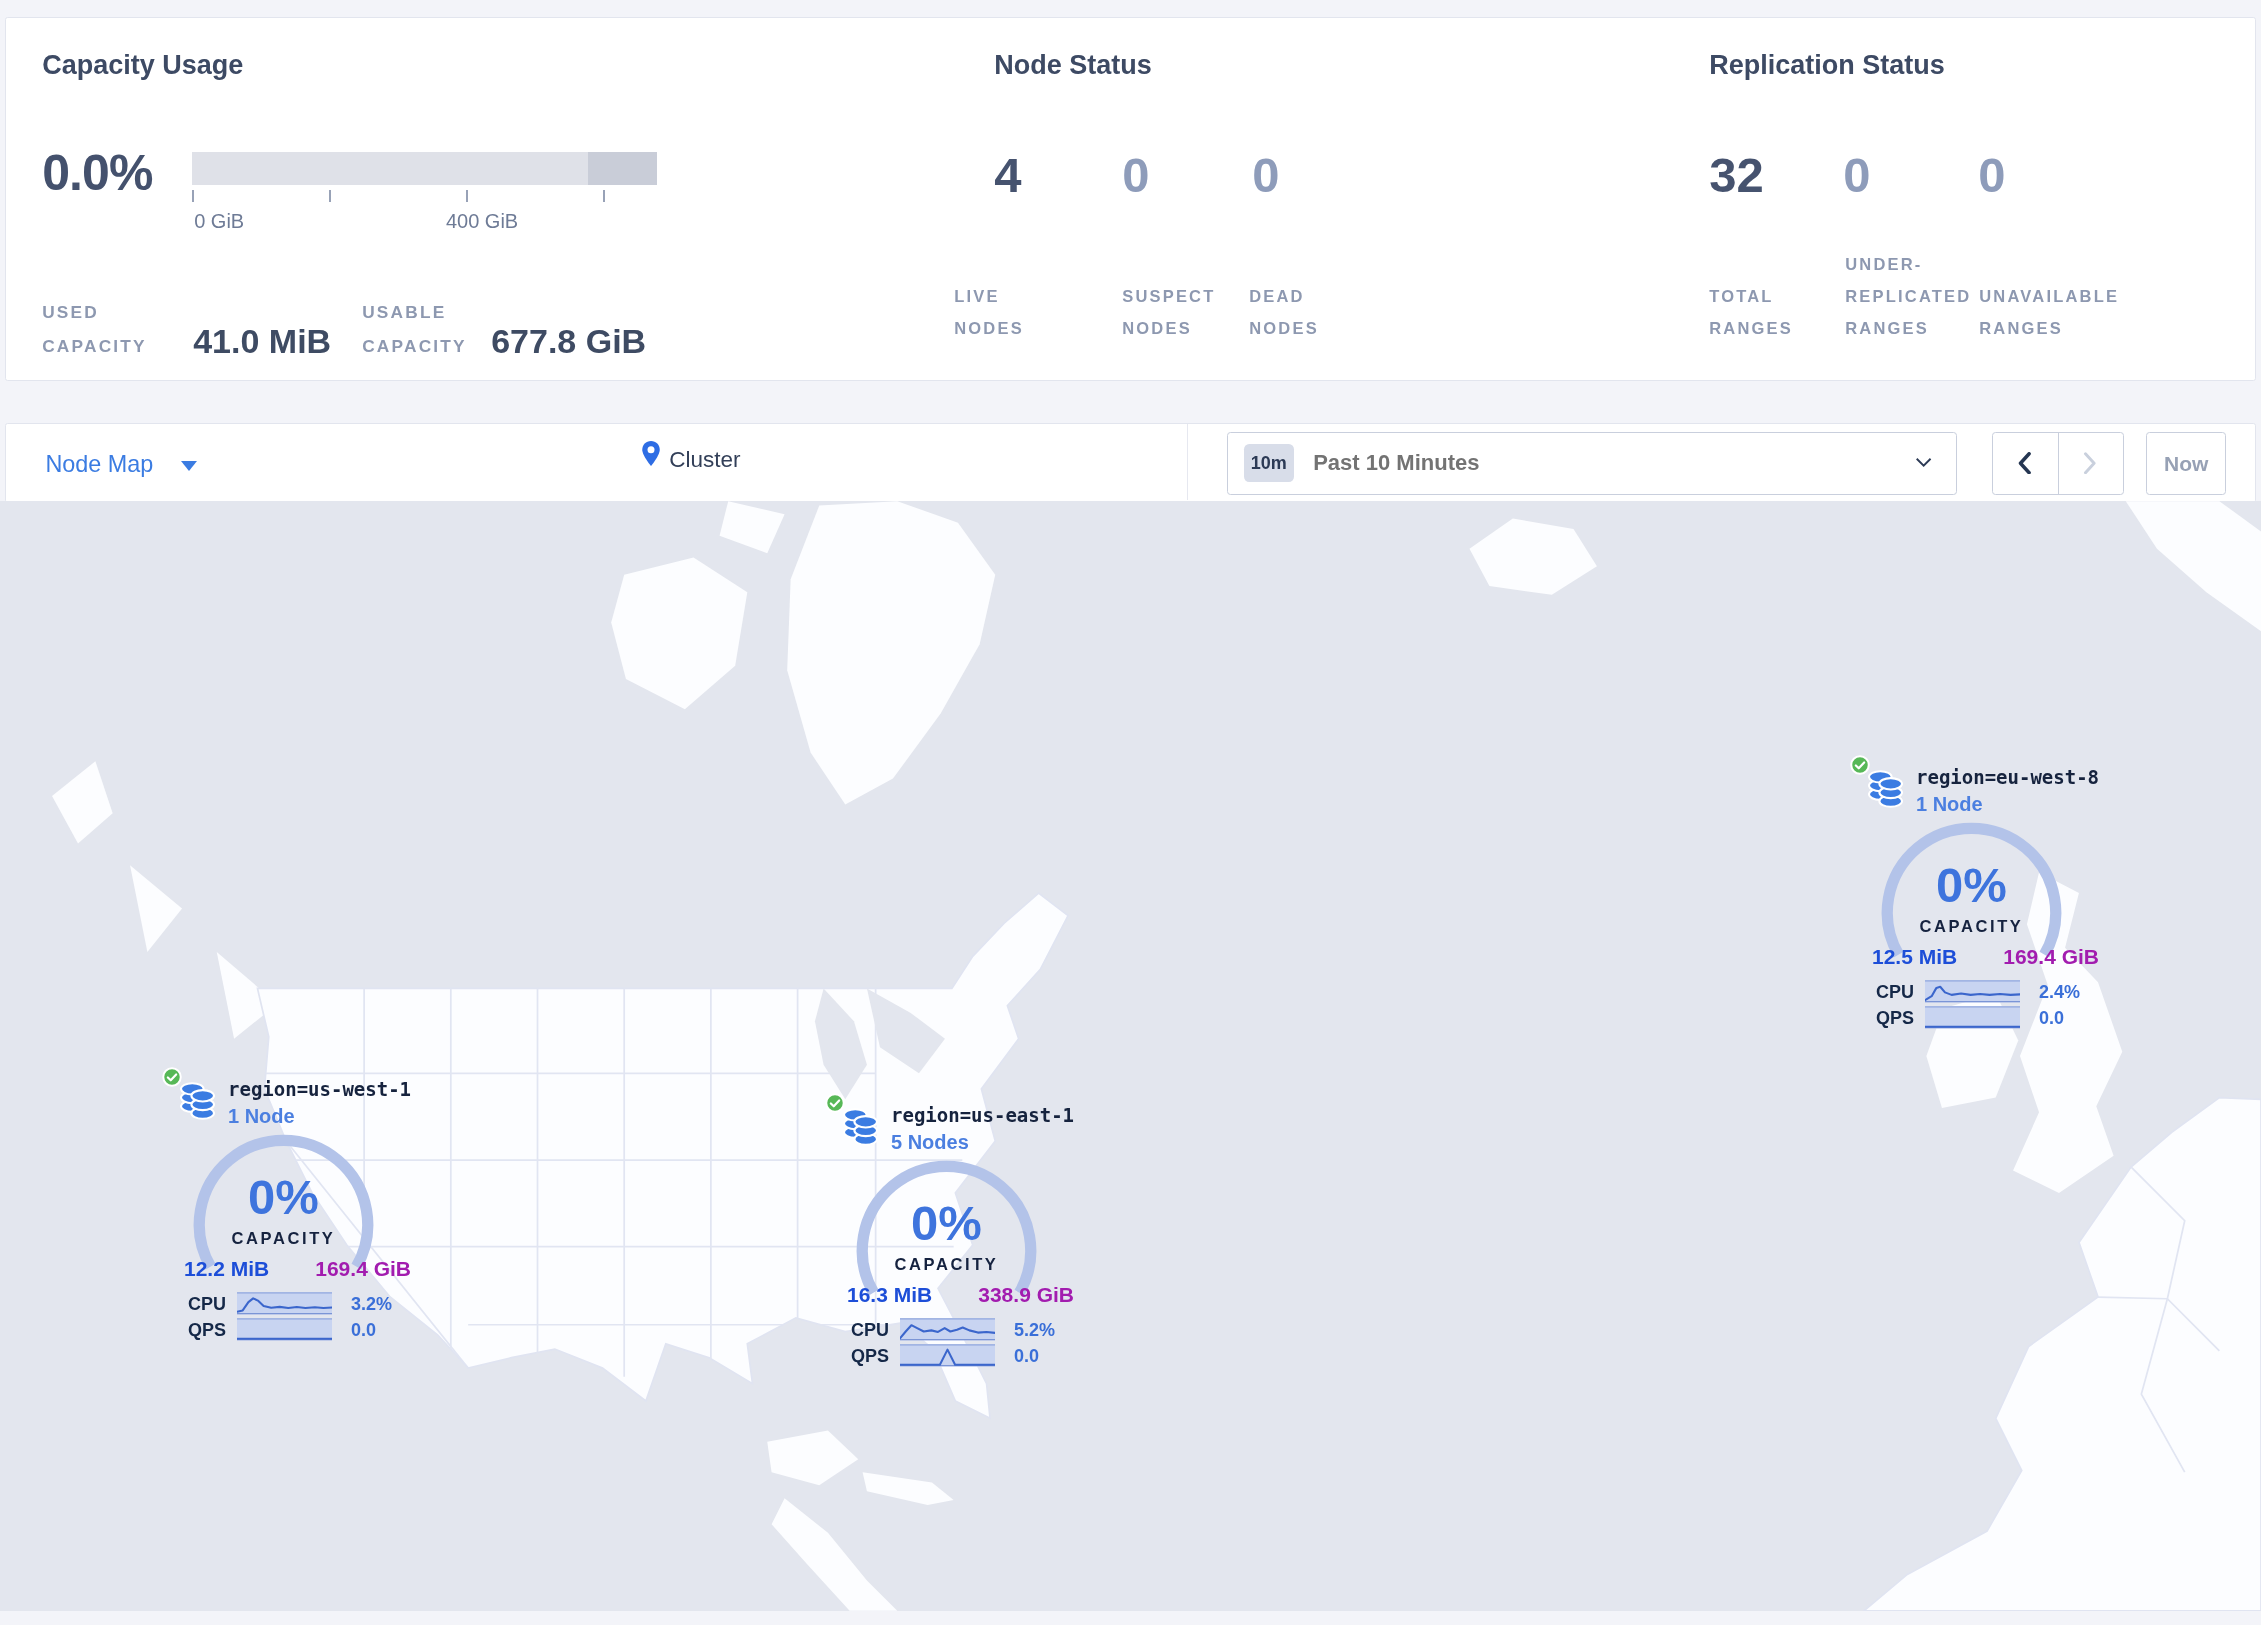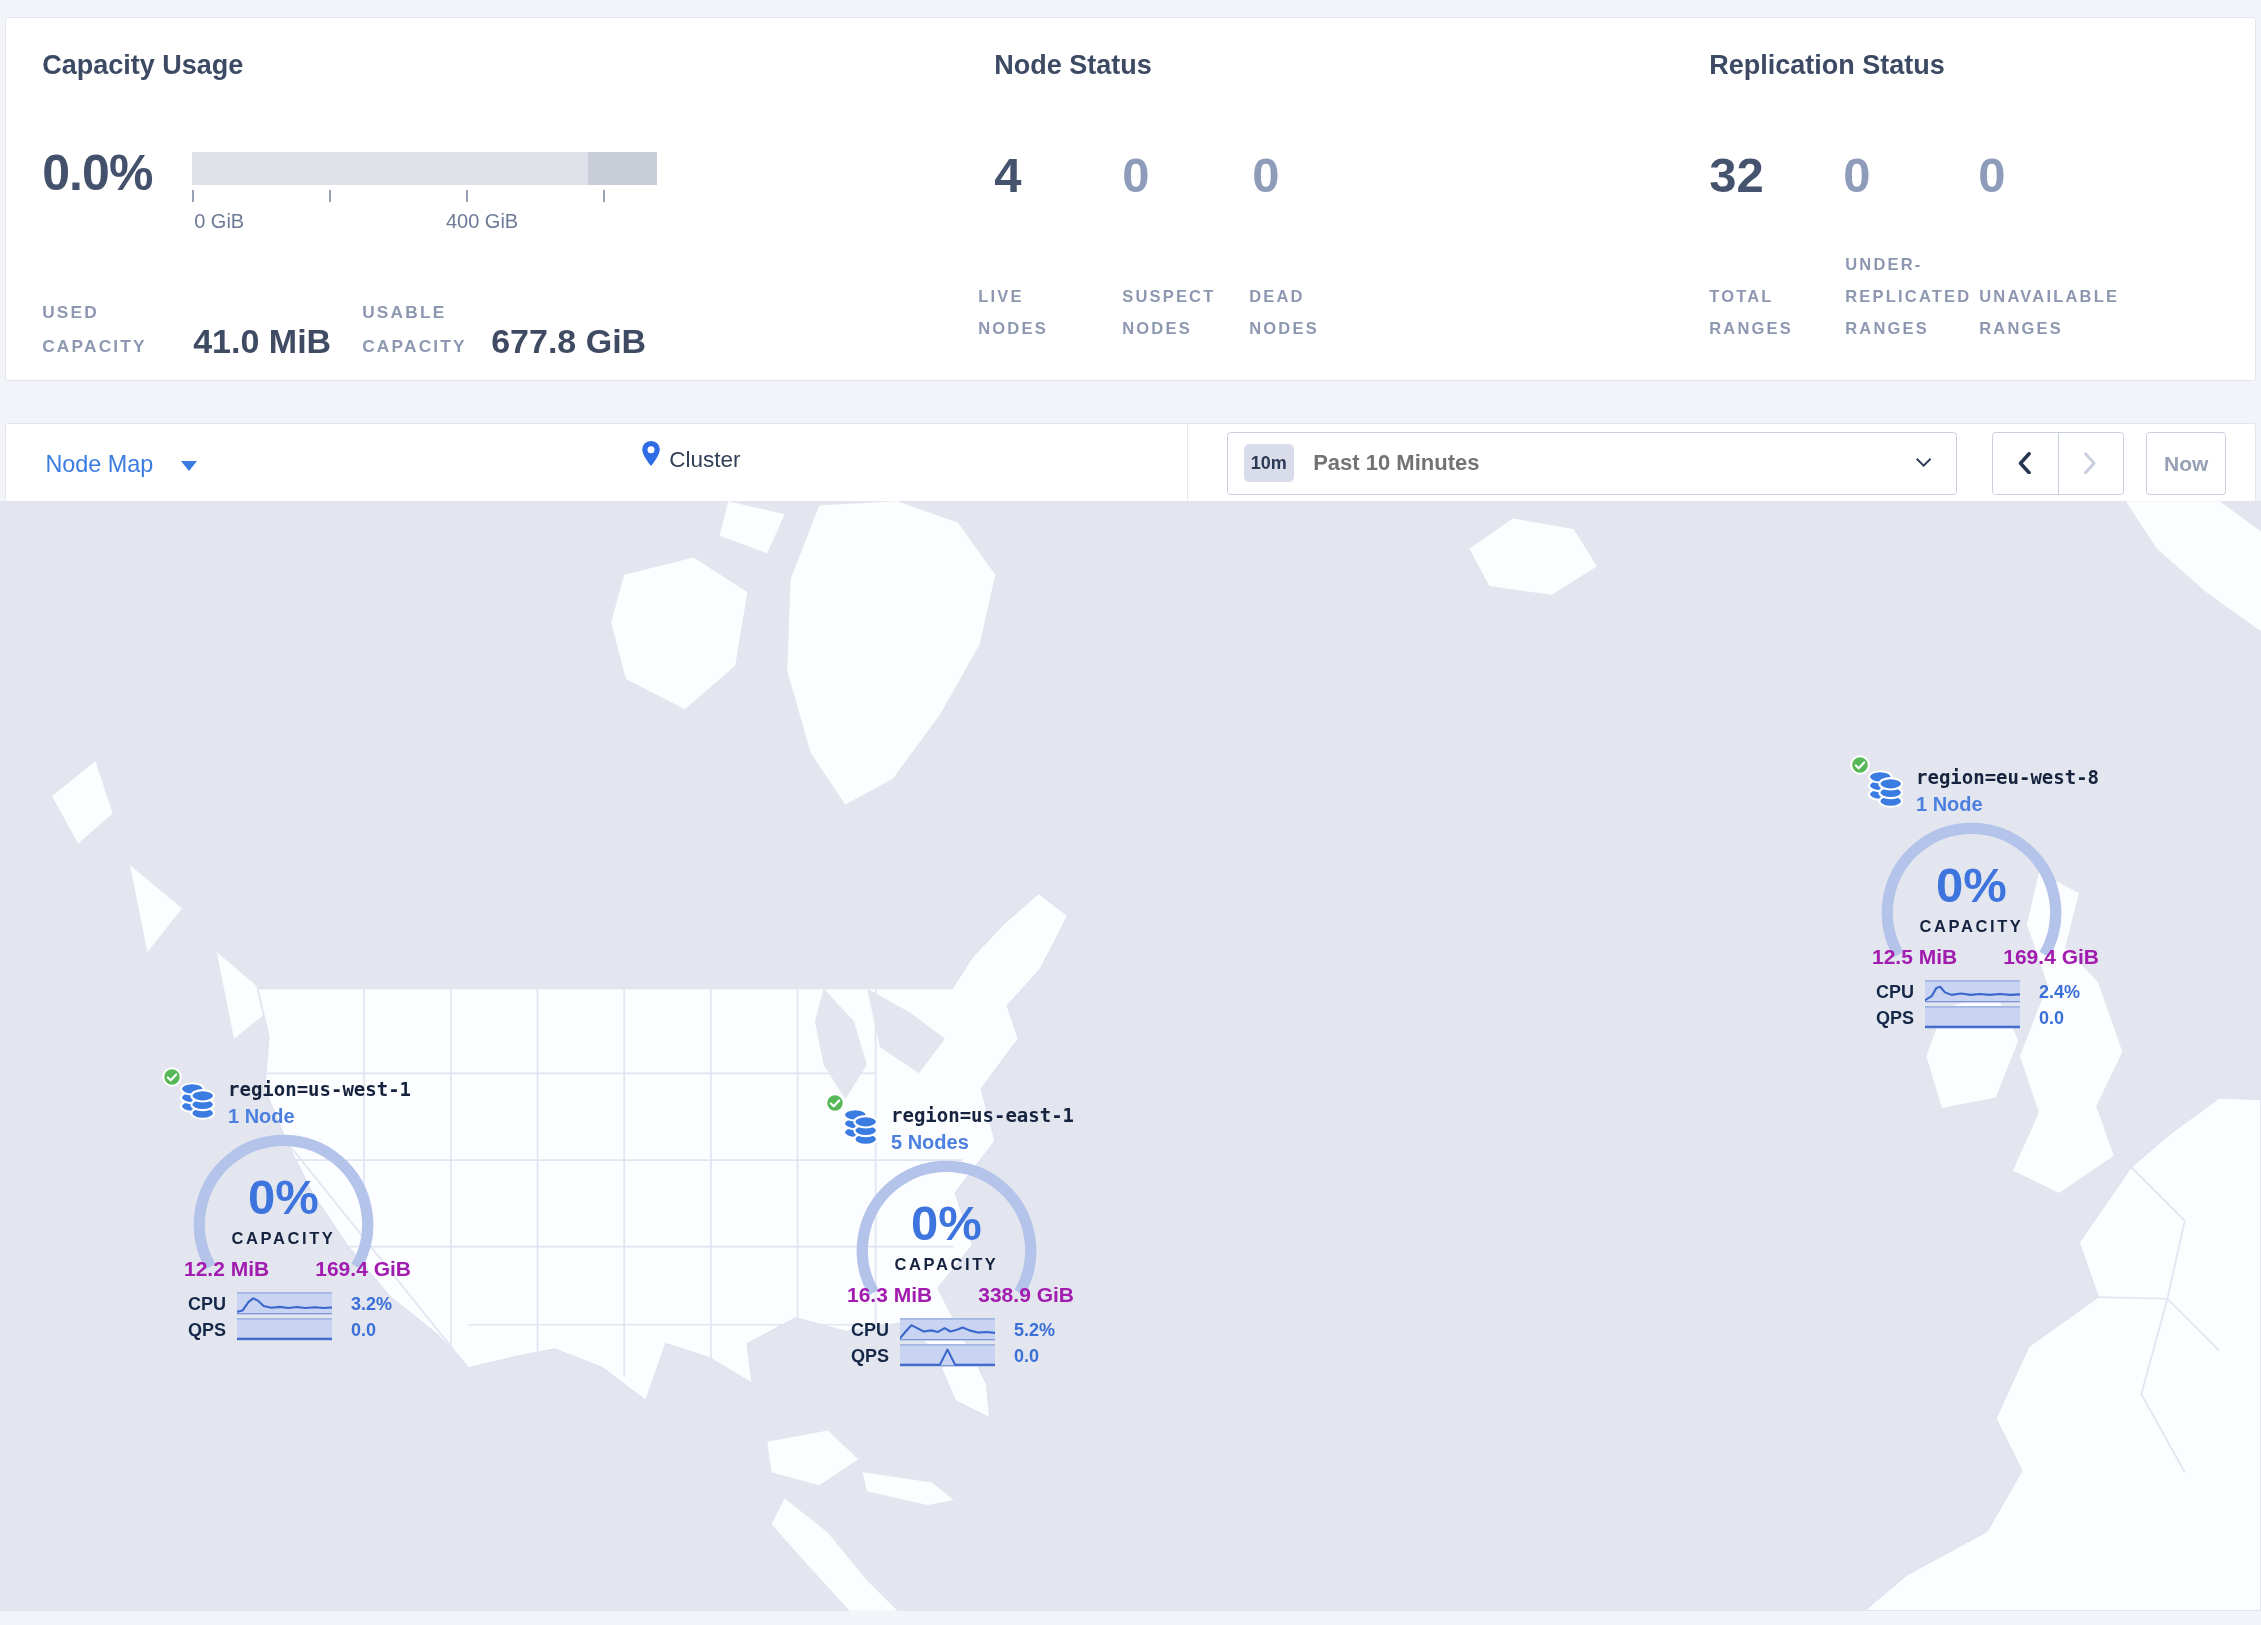--- a/index.html
+++ b/index.html
@@ -54,21 +54,21 @@
   .marker *{position:absolute;}
   .m-check{left:22.5px;top:8.7px;width:20px;height:20px;}
   .m-db{left:41px;top:23.4px;width:35px;height:40px;}
   .m-region{left:89px;top:20px;font-family:"DejaVu Sans Mono",monospace;font-size:19px;font-weight:700;color:#16233e;white-space:nowrap;}
   .m-nodes{left:89px;top:47px;font-size:20px;font-weight:700;color:#4b7fe0;white-space:nowrap;}
   .m-ring{left:49px;top:71px;width:191px;height:191px;}
   .m-pct{left:49px;top:113px;width:191px;text-align:center;font-size:49px;font-weight:700;color:#3e74dd;line-height:52px;}
   .m-cap{left:49px;top:171px;width:191px;text-align:center;font-size:16.5px;font-weight:700;letter-spacing:2.6px;color:#15223f;}
   .m-vals{left:45px;top:199px;width:227px;display:flex;justify-content:space-between;position:absolute;}
   .m-vals span{position:relative;font-size:21px;font-weight:700;white-space:nowrap;}
-  .m-used{color:#a21caf;}
+  .m-used{color:#1d4ed8;}
   .m-total{color:#a21caf;}
   .m-srow{left:49px;width:208px;height:22.5px;}
   .m-slabel{left:0;top:1.7px;font-size:18px;font-weight:700;color:#152848;}
   .m-spark{left:49px;top:0;}
   .m-sval{left:163px;top:1.7px;font-size:18px;font-weight:700;color:#3a6fd8;white-space:nowrap;}
 </style>
 </head>
 <body>
 
 <div id="app">
@@ -91,21 +91,21 @@
       <div class="kv-value" style="left:187px;">41.0 MiB</div>
       <div class="kv-label" style="left:356px;width:130px;">USABLE CAPACITY</div>
       <div class="kv-value" style="left:485px;">677.8 GiB</div>
     </div>
 
     <div style="position:absolute;inset:0;">
       <div class="sec-title" style="left:988px;">Node Status</div>
       <div class="big-num" style="left:988px;">4</div>
       <div class="big-num dim" style="left:1116px;">0</div>
       <div class="big-num dim" style="left:1246px;">0</div>
-      <div class="metric-label" style="left:972px;top:262px;width:104px;">LIVE NODES</div>
+      <div class="metric-label" style="left:948px;top:262px;width:104px;">LIVE NODES</div>
       <div class="metric-label" style="left:1116px;top:262px;width:113px;">SUSPECT NODES</div>
       <div class="metric-label" style="left:1243px;top:262px;width:104px;">DEAD NODES</div>
     </div>
 
     <div style="position:absolute;inset:0;">
       <div class="sec-title" style="left:1703px;">Replication Status</div>
       <div class="big-num" style="left:1703px;">32</div>
       <div class="big-num dim" style="left:1837px;">0</div>
       <div class="big-num dim" style="left:1972px;">0</div>
       <div class="metric-label" style="left:1703px;top:262px;width:104px;">TOTAL RANGES</div>

